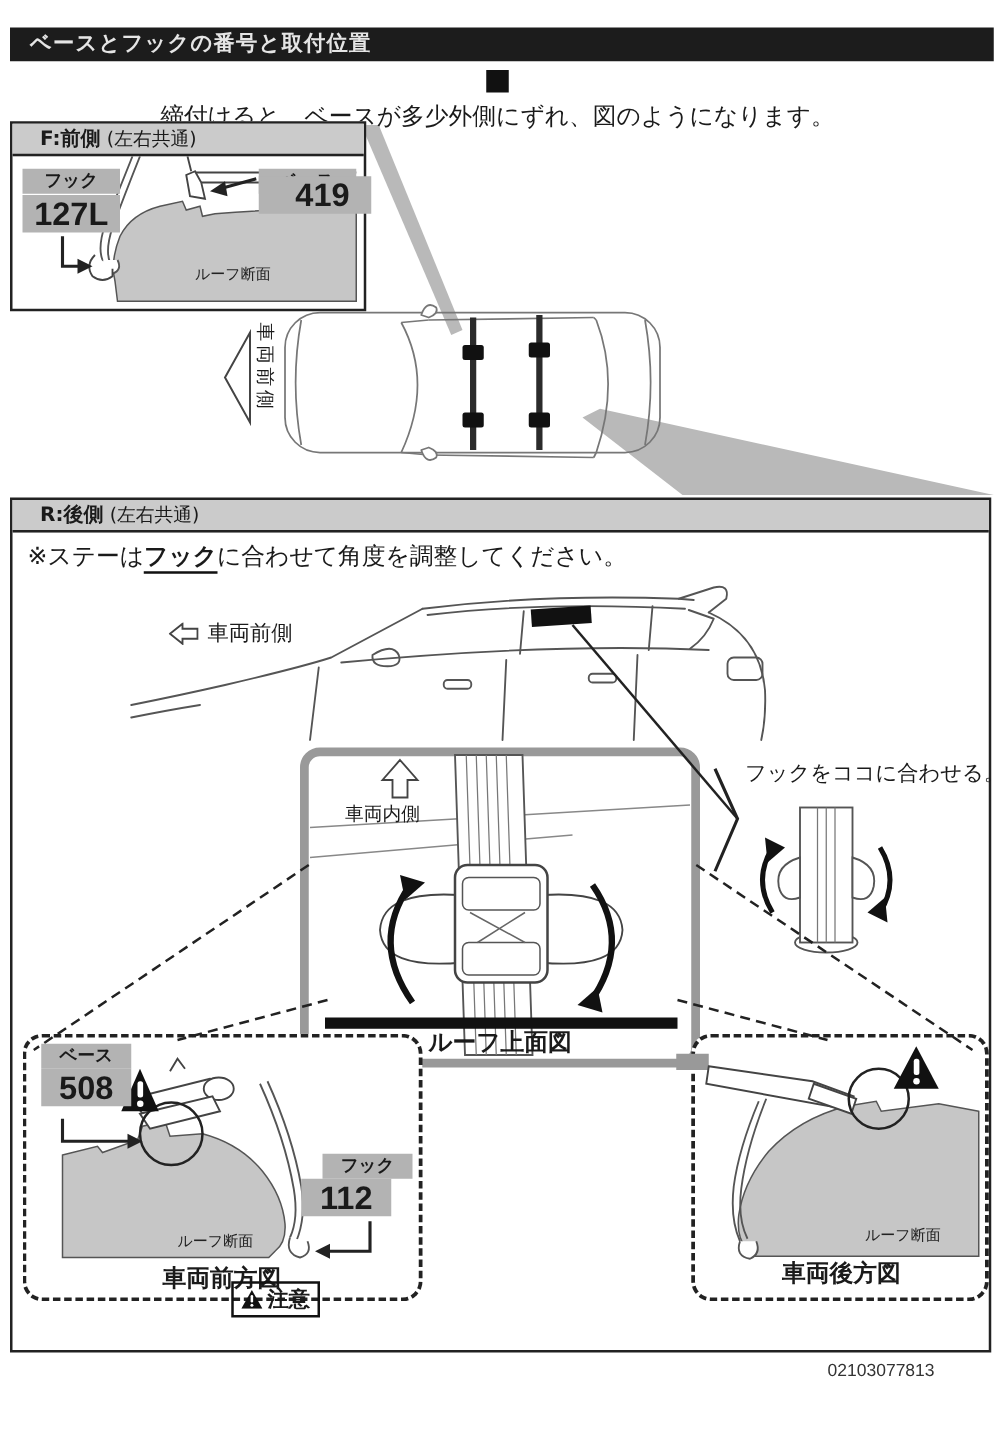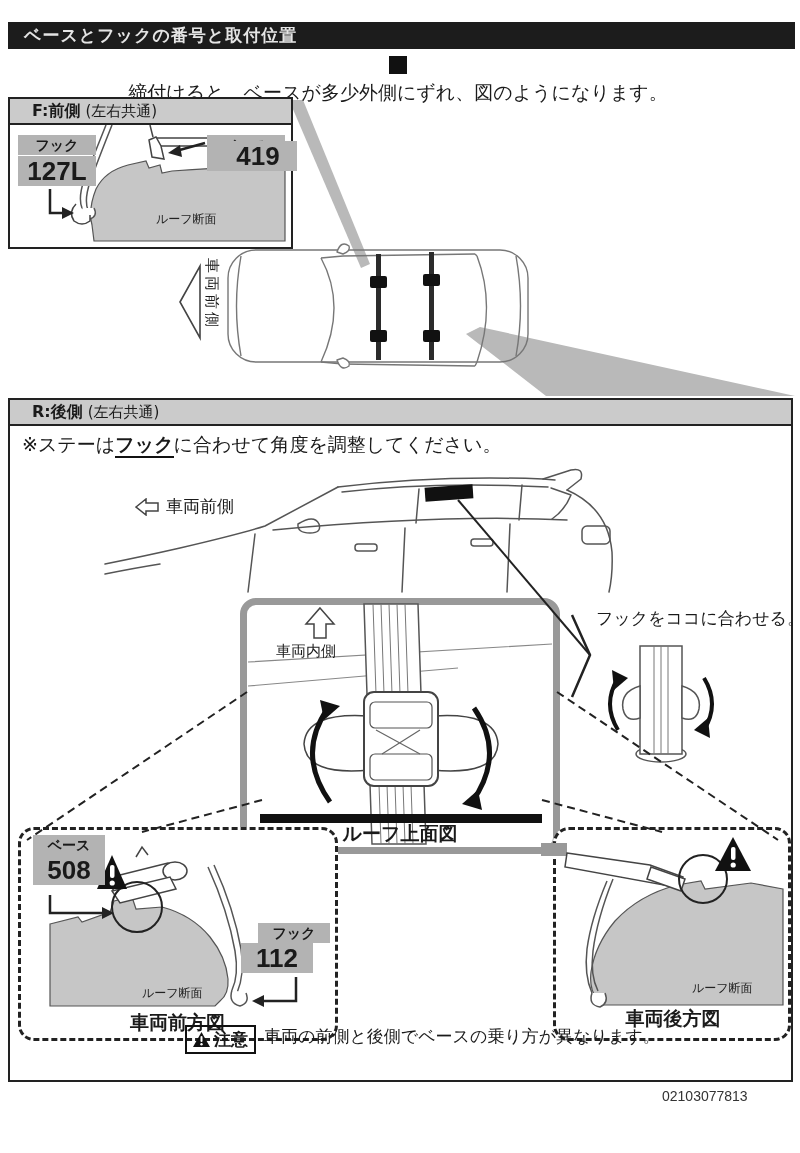--- a/index.html
+++ b/index.html
@@ -251,20 +251,19 @@
 
       <div class="caution-row">
         <span class="caution-tag">
           <svg width="17" height="15" viewBox="0 0 17 15">
             <polygon points="8.5,0 17,15 0,15" fill="#111"></polygon>
             <rect x="7.5" y="4" width="2" height="6" rx="1" fill="#fff"></rect>
             <circle cx="8.5" cy="12.2" r="1.2" fill="#fff"></circle>
           </svg>
           <span>注意</span>
         </span>
-        <span>車両の前側と後側でベースの乗り方が異なります。</span>
       </div>
     </div>
   </div>
 
   <div class="abs part-code">02103077813</div>
 
 </div>
 
 </body></html>

